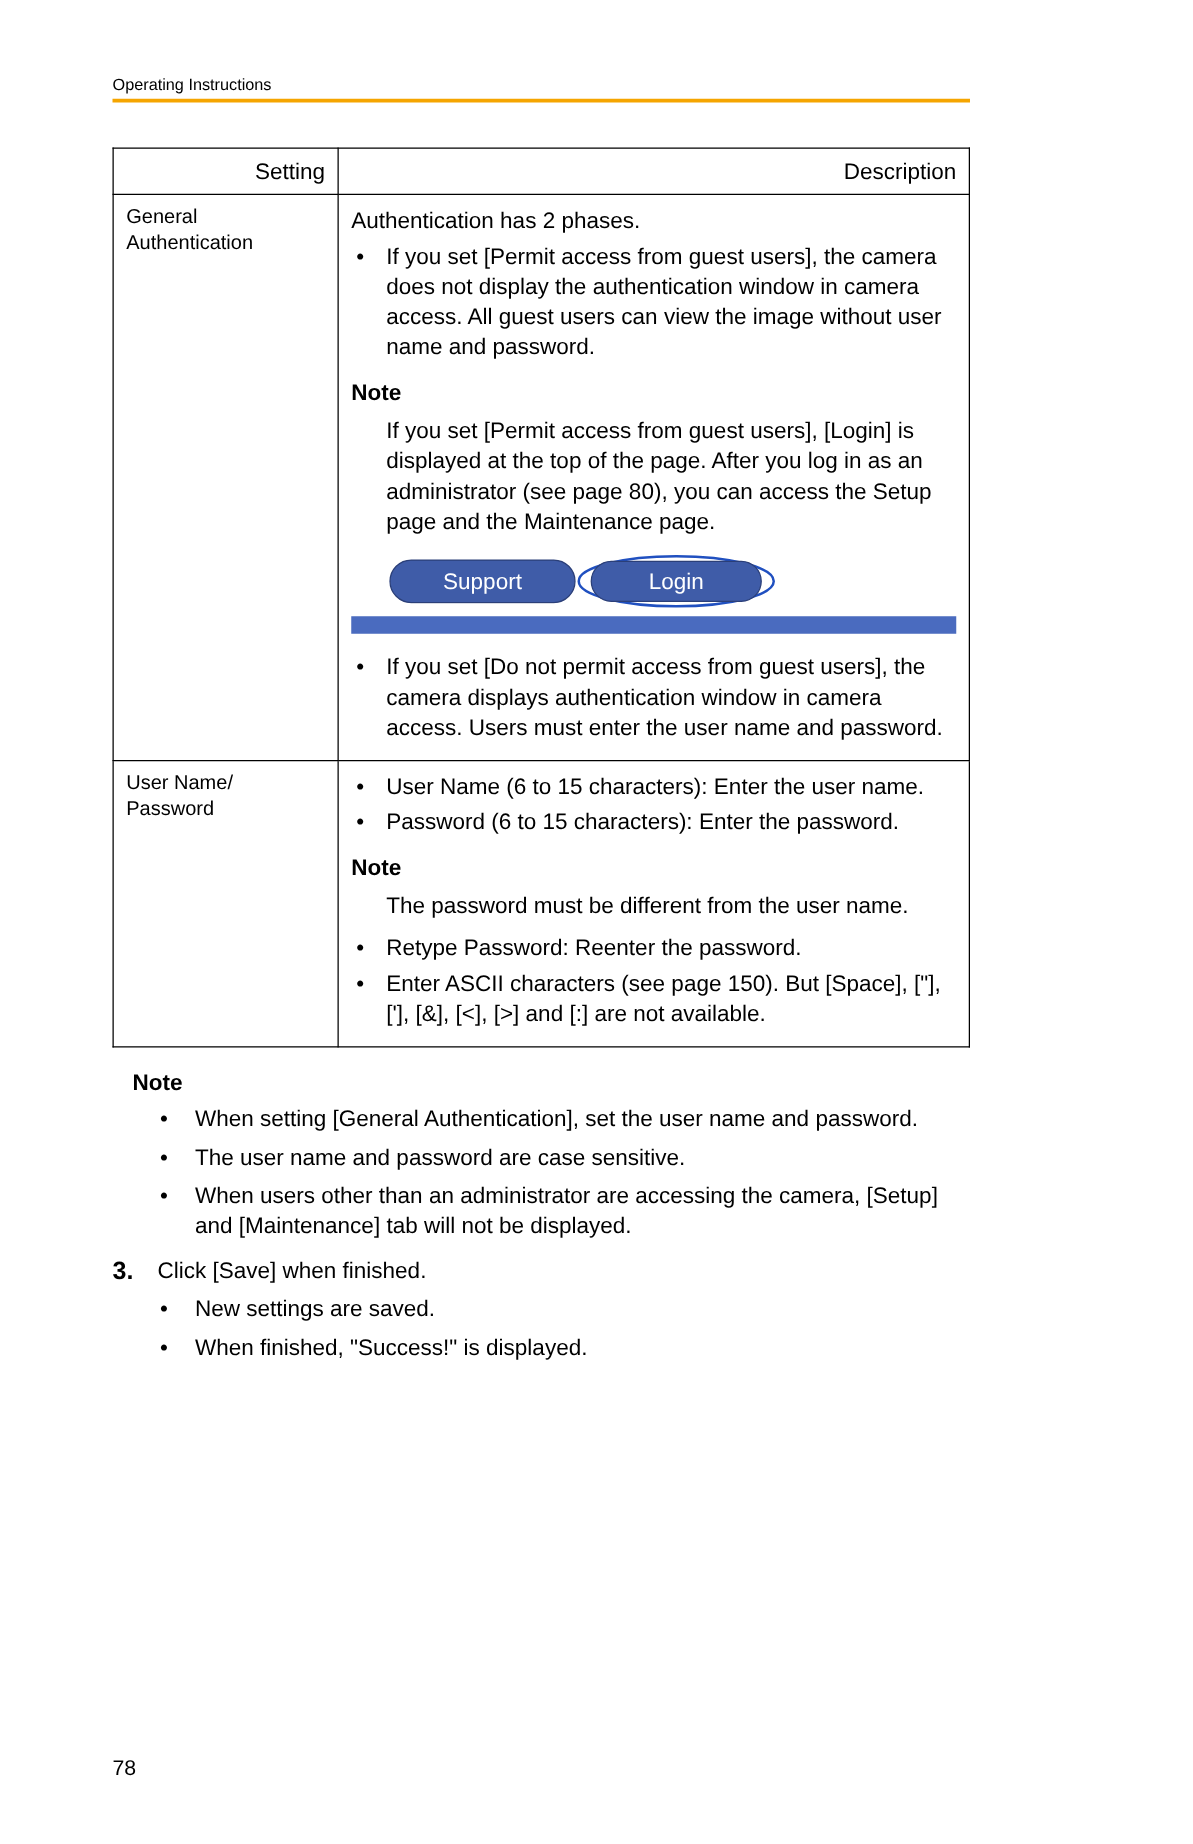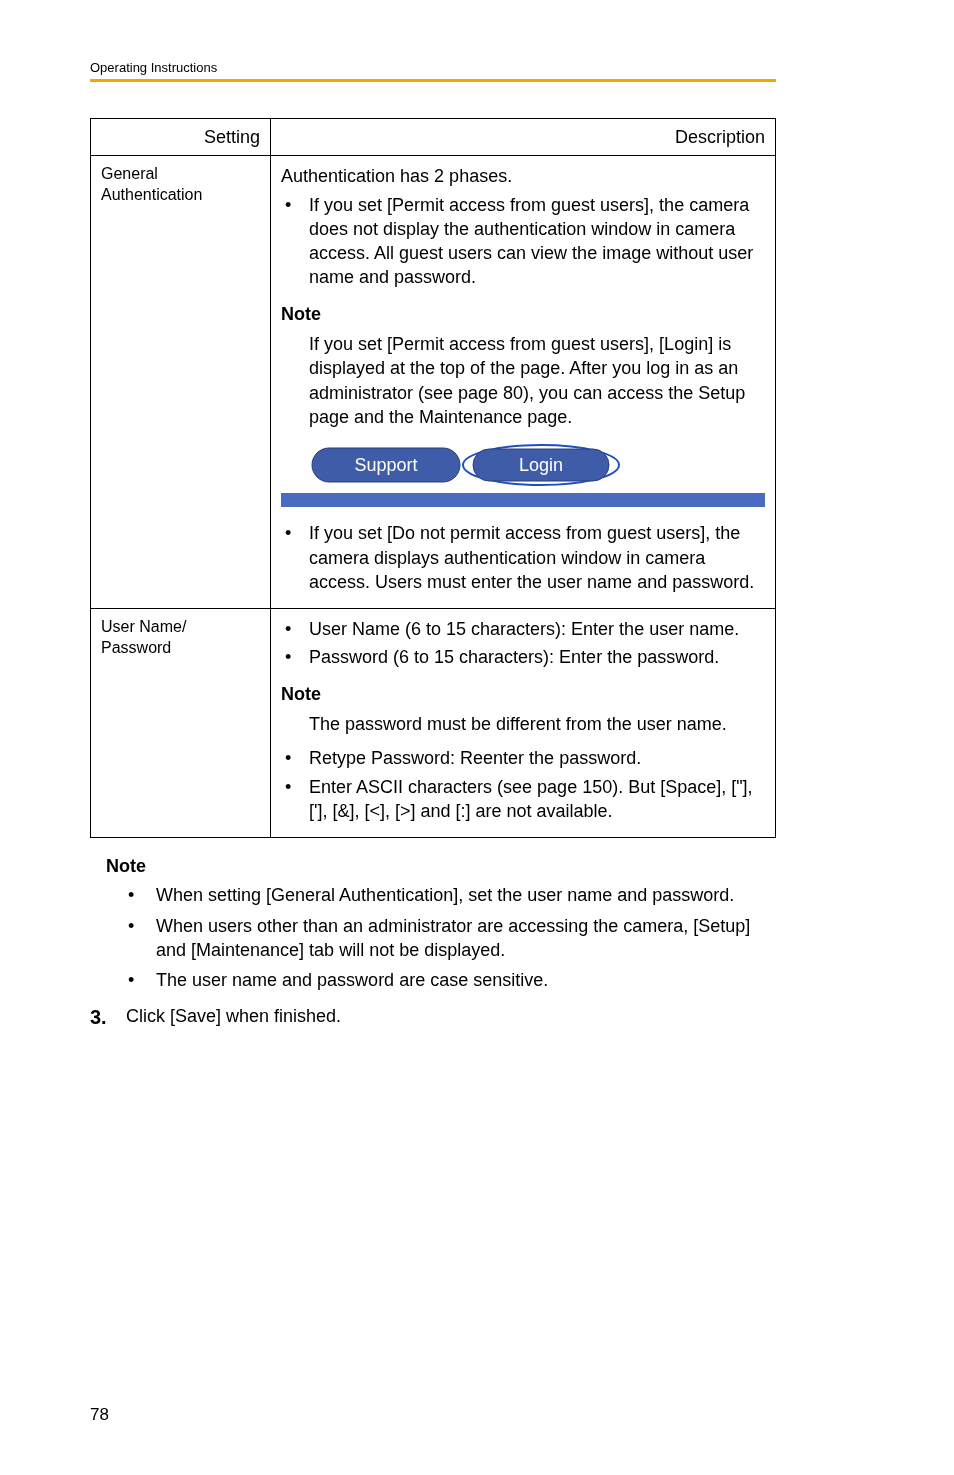--- a/index.html
+++ b/index.html
@@ -217,26 +217,30 @@
           </ul>
         </td>
       </tr>
     </tbody>
   </table>
 
   <div class="outer-note">
     <div class="note-heading" style="margin-left:16px;">Note</div>
     <ul class="outer-list">
       <li>When setting [General Authentication], set the user name and password.</li>
+      <li>The user name and password are case sensitive.</li>
       <li>When users other than an administrator are accessing the camera, [Setup]  and [Maintenance] tab will not be displayed.</li>
-      <li>The user name and password are case sensitive.</li>
     </ul>
   </div>
 
   <div class="step-list">
     <div class="step-item">
       <span class="step-num">3.</span>
       <span>Click [Save] when finished.</span>
     </div>
+    <ul class="outer-list">
+      <li>New settings are saved.</li>
+      <li>When finished, "Success!" is displayed.</li>
+    </ul>
   </div>
 
   <div class="page-number">78</div>
 </div>
 
 </body></html>

